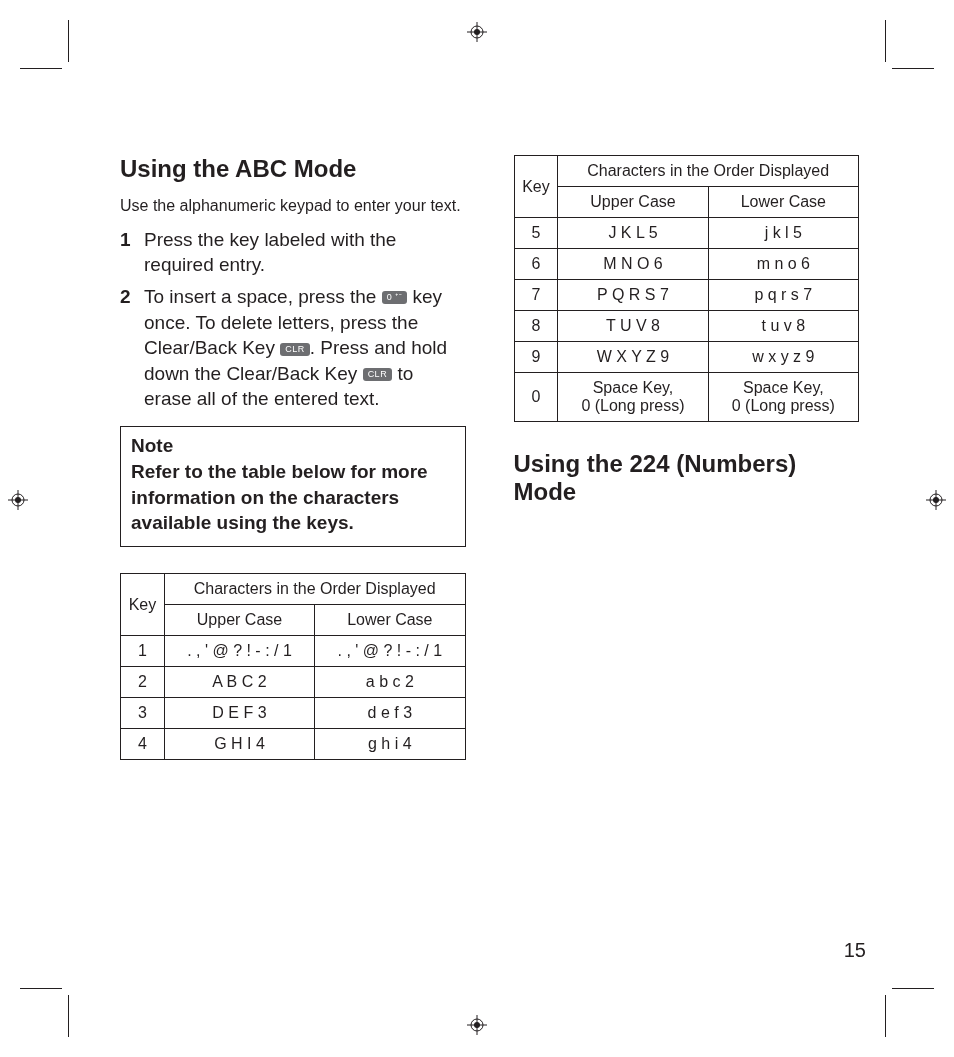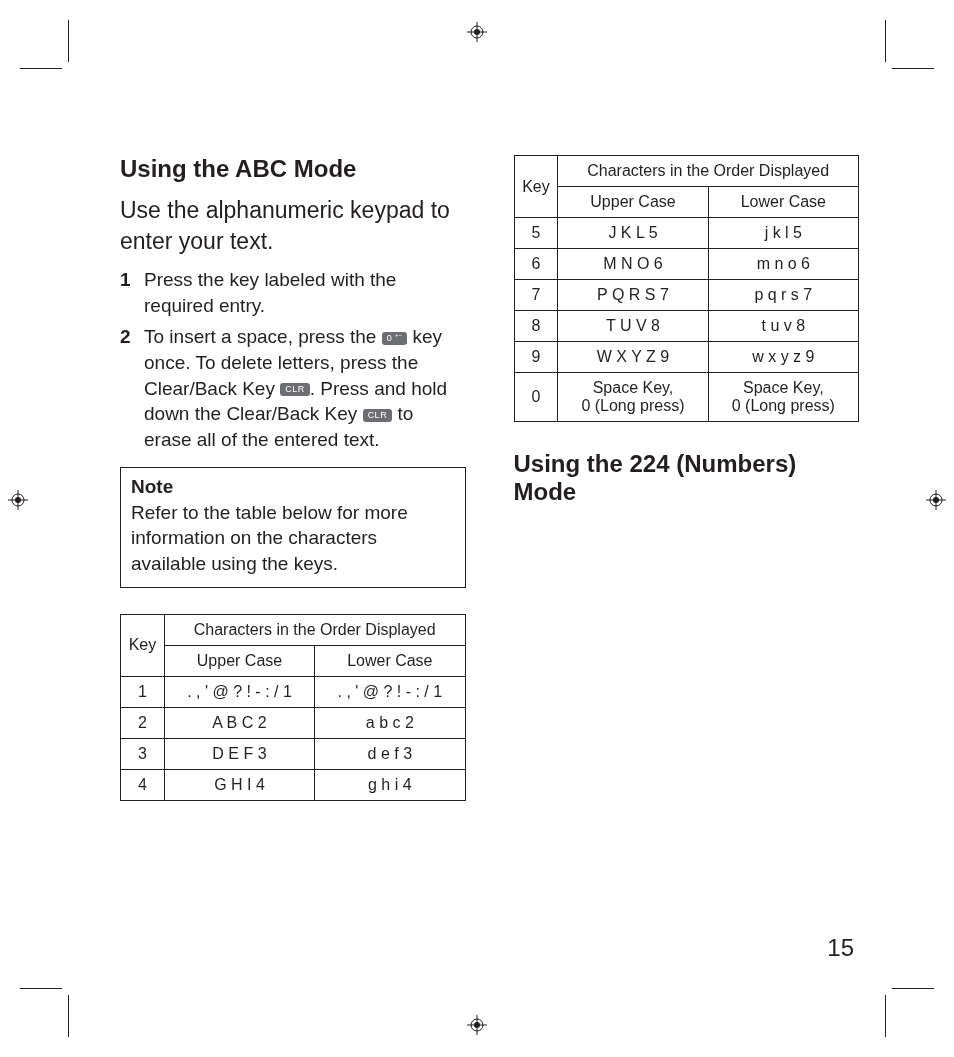--- a/index.html
+++ b/index.html
@@ -12,44 +12,44 @@
   }
   .page{
     position:absolute;left:120px;top:155px;right:95px;bottom:120px;
     display:flex;gap:48px;
   }
   .col{flex:1;min-width:0;}
   h2{
     font-size:24px;font-weight:700;margin:0 0 12px 0;
     letter-spacing:0px;
   }
-  p{font-size:23px;line-height:1.35;margin:0 0 10px 0;font-weight:300;}
+  p{font-size:16px;line-height:1.35;margin:0 0 10px 0;font-weight:300;}
   ol{list-style:none;padding:0;margin:0 0 14px 0;}
   ol li{display:flex;gap:10px;font-size:19px;line-height:1.35;margin-bottom:6px;font-weight:300;}
   ol li .num{font-weight:700;min-width:14px;}
   .note-box{
     border:1.5px solid #231f20;padding:8px 10px 10px 10px;margin-bottom:26px;
   }
   .note-box .note-title{font-weight:700;font-size:19px;margin-bottom:2px;}
-  .note-box .note-body{font-size:19px;line-height:1.35;font-weight:400;}
+  .note-box .note-body{font-size:19px;line-height:1.35;font-weight:700;}
   table{
     border-collapse:collapse;width:100%;font-size:16px;
   }
   th,td{
     border:1px solid #231f20;text-align:center;padding:6px 4px;font-weight:300;
   }
   th{font-weight:300;}
   .key-icon{
     display:inline-block;background:#6d6e71;color:#fff;
     font-size:9px;padding:2px 5px;border-radius:3px;
     vertical-align:middle;line-height:1;letter-spacing:0.5px;
     font-weight:400;
   }
   .pageno{
-    position:absolute;right:100px;bottom:95px;font-size:24px;font-weight:300;text-align:right;
+    position:absolute;right:88px;bottom:95px;font-size:20px;font-weight:300;text-align:right;
   }
   
   .reg{position:absolute;width:20px;height:20px;}
   .reg svg{display:block;}
   .crop-h{position:absolute;background:#231f20;height:1px;width:42px;}
   .crop-v{position:absolute;background:#231f20;width:1px;height:42px;}
 </style>
 </head>
 <body>
 

